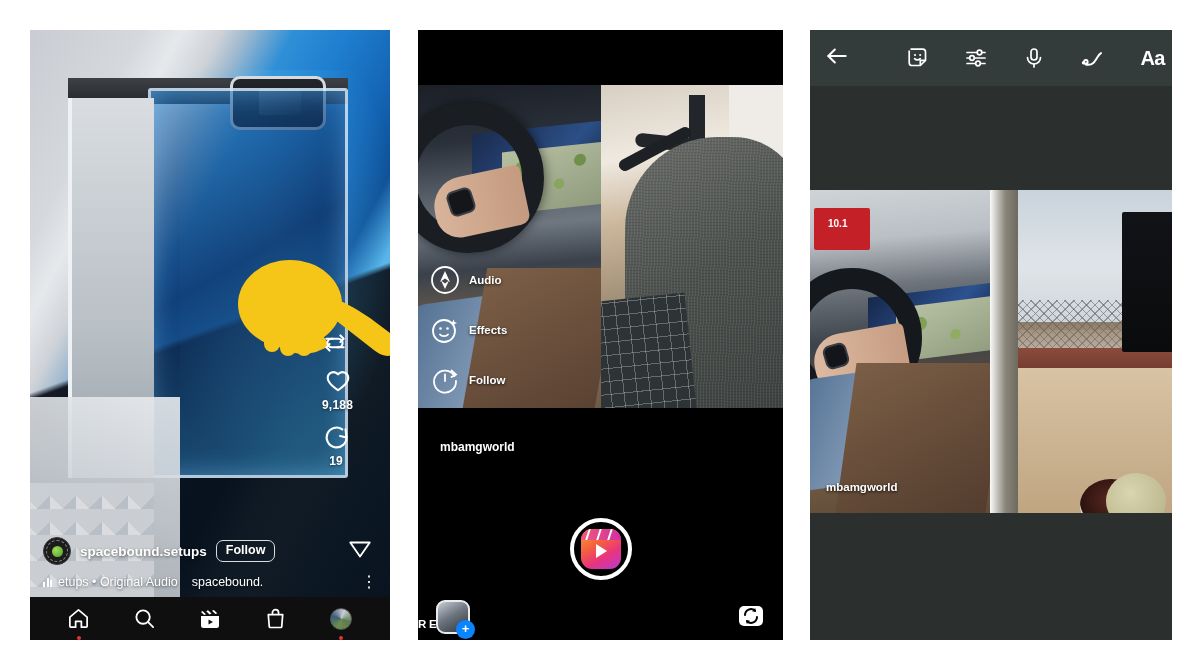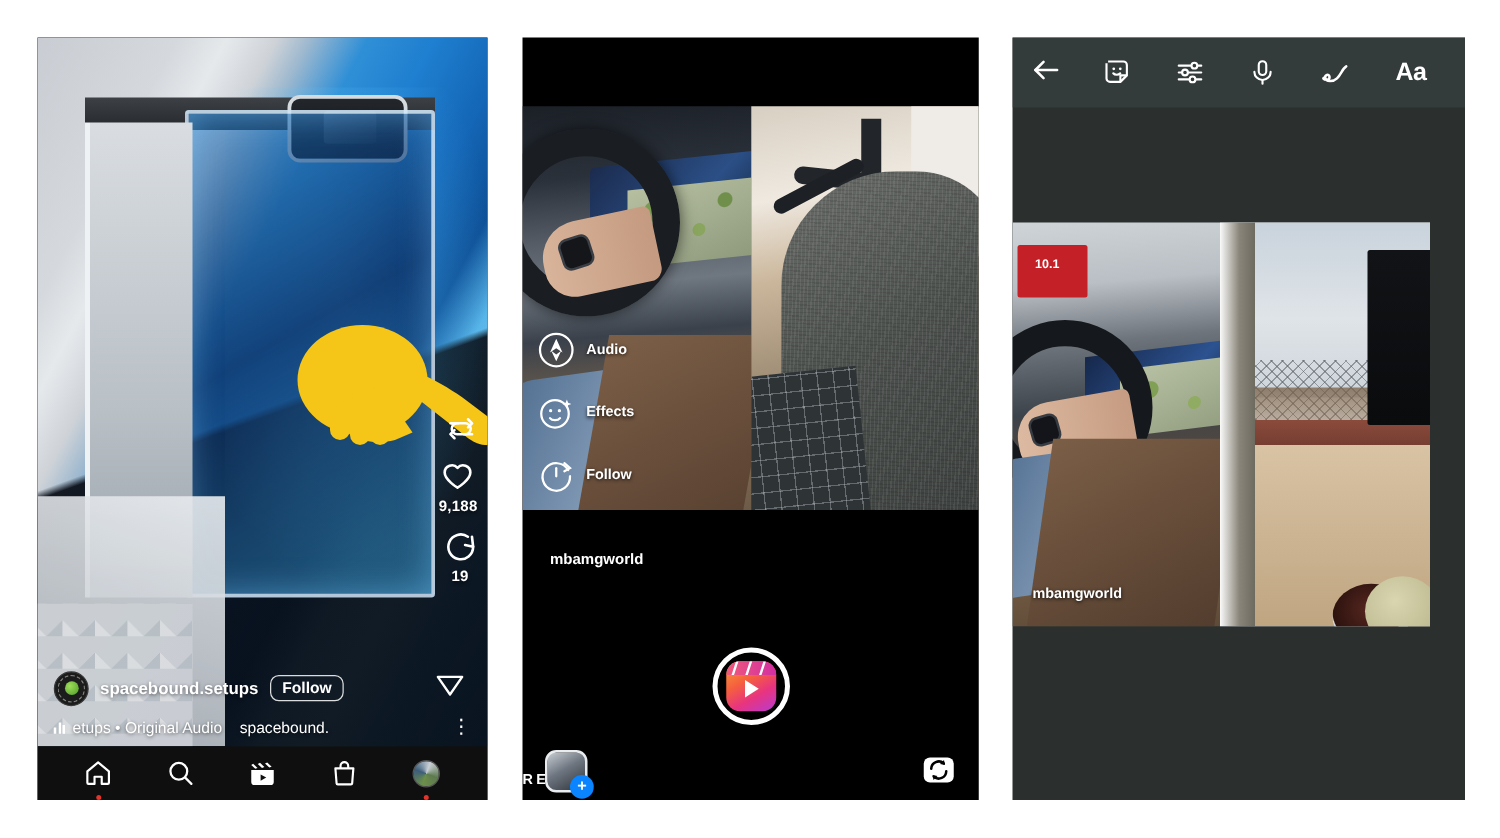--- a/index.html
+++ b/index.html
@@ -73,21 +73,21 @@
   }
 
   .hand-emoji {
     position: absolute; left: 204px; top: 222px;
     width: 172px; height: 120px;
     pointer-events: none;
   }
 
   .p1-right-rail {
     position: absolute; right: 8px; top: 300px; width: 60px;
-    display: flex; flex-direction: column; align-items: flex-end; gap: 2px;
+    display: flex; flex-direction: column; align-items: flex-start; gap: 2px;
     color: #fff;
   }
   .rail-item { display:flex; flex-direction:column; align-items:center; margin-bottom: 10px; }
   .rail-count { font-size: 12px; font-weight: 700; margin-top: 2px;
     text-shadow: 0 1px 3px rgba(0,0,0,.6); letter-spacing:.2px;}
 
   .p1-meta { position: absolute; left: 0; right: 0; bottom: 43px; padding: 0 13px 8px; color:#fff; }
   .p1-userrow { display: flex; align-items: center; gap: 9px; margin-bottom: 9px; }
   .p1-avatar {
     width: 28px; height: 28px; border-radius: 50%;
@@ -243,25 +243,25 @@
   }
   .p2-flip { position:absolute; right: 18px; top: 572px; cursor:pointer; }
 
   
   #panel3 { left: 810px; top: 30px; width: 362px; height: 610px; background: #2b302f; }
   .p3-topbar {
     position:absolute; left:0; top:0; width:362px; height:56px;
     display:flex; align-items:center; background:#343b3b;
   }
   .p3-back { margin-left: 14px; cursor:pointer; color:#fff; }
-  .p3-tools { margin-left:auto; display:flex; align-items:center; gap: 34px; padding-right: 31px; color:#fff;}
+  .p3-tools { margin-left:auto; display:flex; align-items:center; gap: 34px; padding-right: 7px; color:#fff;}
   .p3-tool-btn{ cursor:pointer; display:flex; align-items:center; justify-content:center; }
   .p3-aa { font-size: 20px; font-weight: 700; letter-spacing:-.5px; }
 
-  .p3-video { position:absolute; left:0; top:148px; width:334px; height:323px; display:flex; }
+  .p3-video { position:absolute; left:0; top:160px; width:362px; height:323px; display:flex; }
   .p3-l { width: 180px; height: 100%; position:relative; overflow:hidden;
      background: linear-gradient(175deg,#cfd4d8 0%, #b9bfc4 16%, #6e747c 30%, #3d434b 46%,
         #5b4a3a 64%, #7d6247 78%, #5d4a38 100%); }
   .p3-redsign{ position:absolute; left:4px; top:18px; width:56px; height:42px;
      background:#c32027; border-radius:2px; }
   .p3-redsign b{ position:absolute; left:14px; top:10px; color:#fff; font-size:10px; font-weight:800;}
   .p3-wheel2 { position:absolute; left:-28px; top:78px; width:140px; height:140px; border-radius:50%;
      border: 21px solid #15181c; }
   .p3-dash2{ position:absolute; left:58px; top:100px; width:128px; height:66px;
      background: linear-gradient(135deg,#16284b,#2c5290 55%,#0c1729); transform: skewY(-7deg);}

